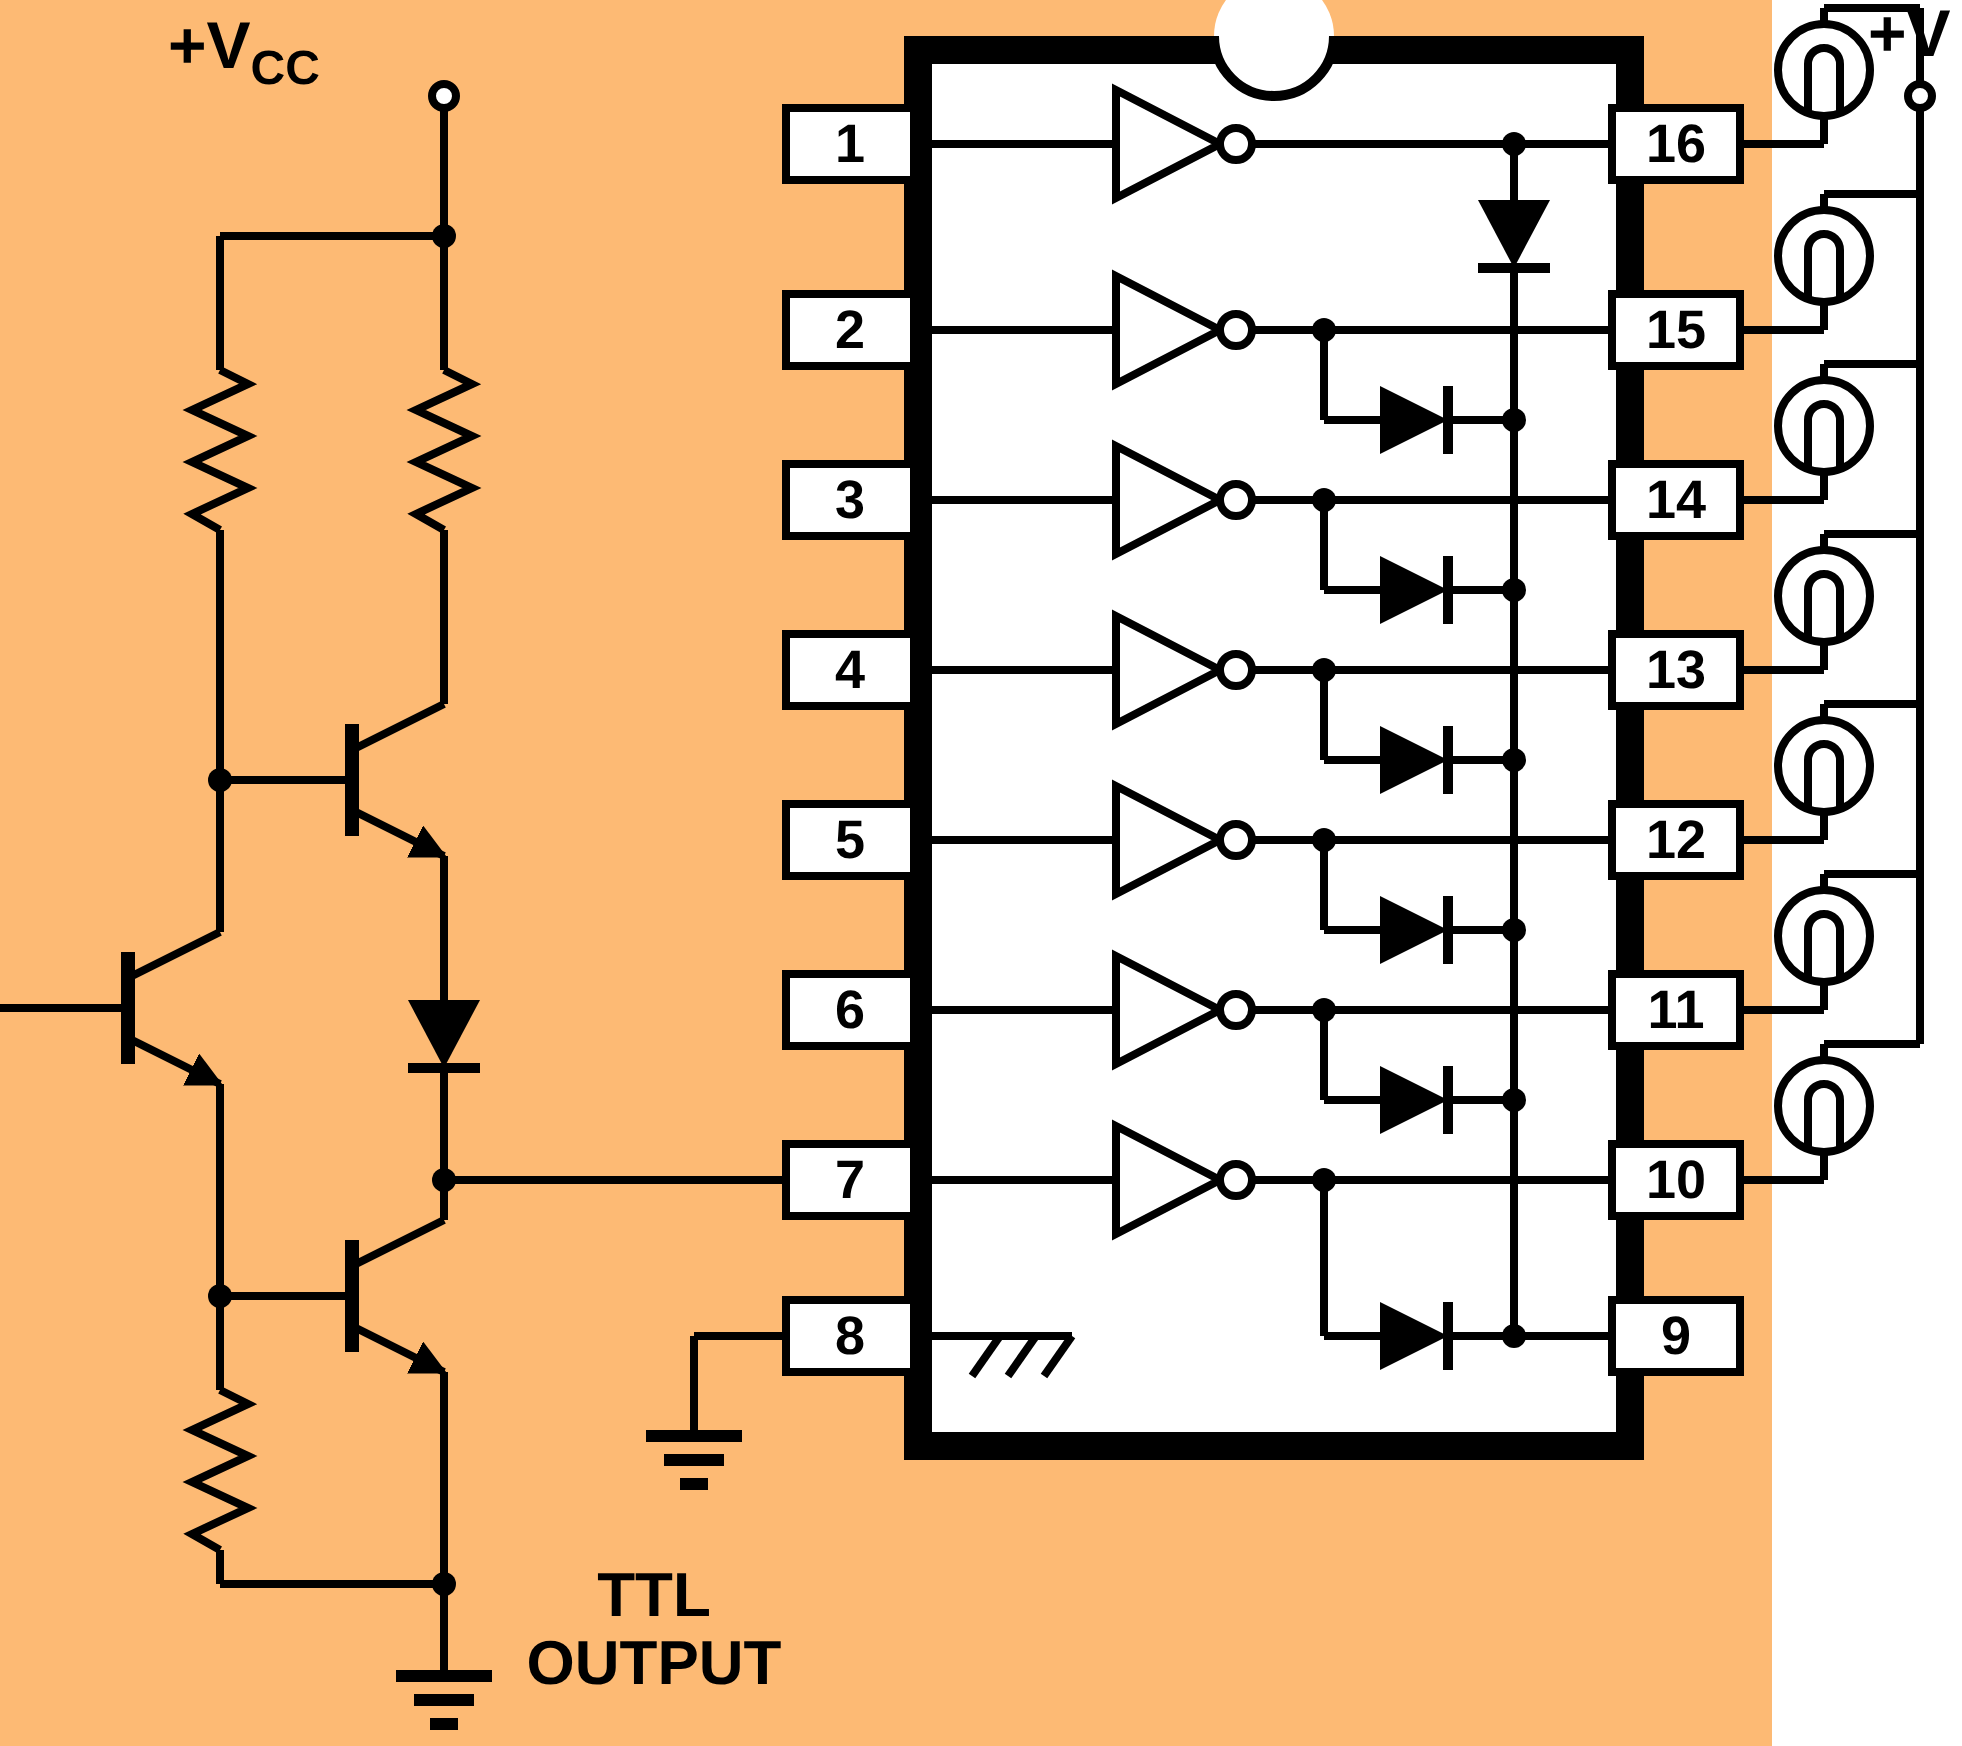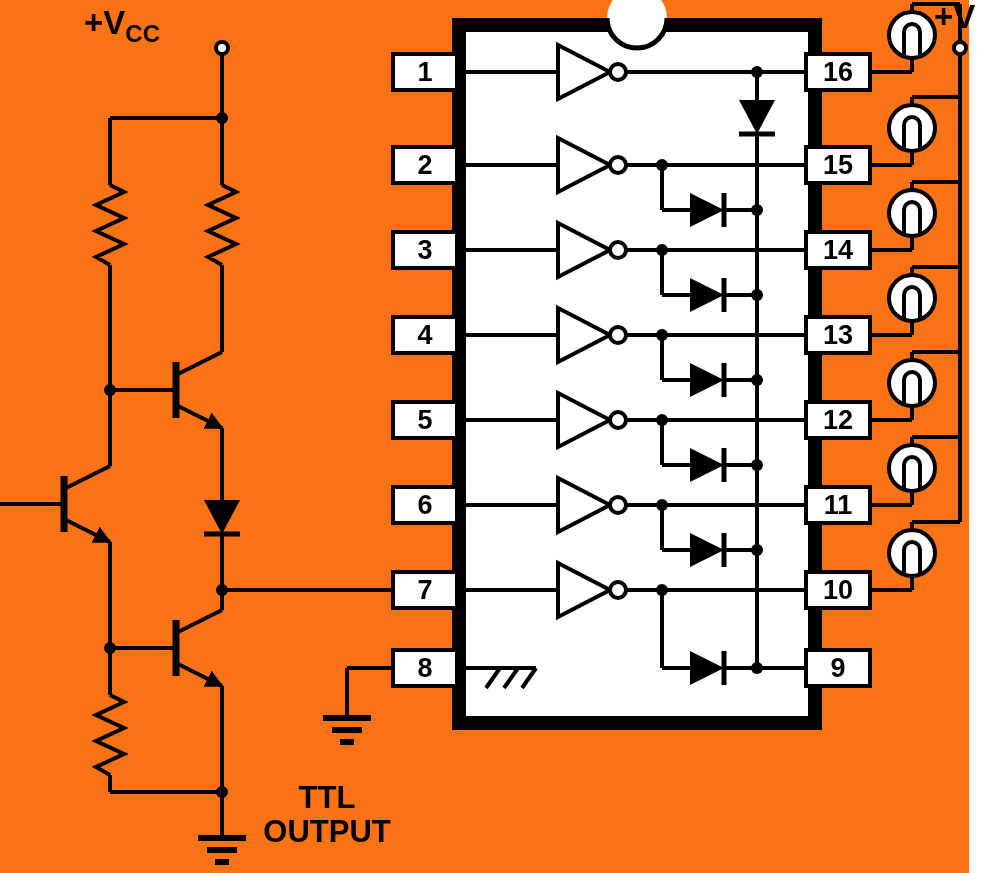--- a/index.html
+++ b/index.html
@@ -1,16 +1,16 @@
 <!DOCTYPE html>
 <html><head>
 <meta charset="utf-8">
 <style>
   html,body{margin:0;padding:0;background:#ffffff;}
-  .stage{width:969px;height:873px;position:relative;background:#f97316;}
+  .stage{width:886px;height:873px;position:relative;background:#fdba74;}
   svg{display:block;}
   svg text{font-family:"Liberation Sans","DejaVu Sans",sans-serif;font-weight:bold;fill:#000;}
   .pin-num{font-size:27px;text-anchor:middle;}
   .supply-label{font-size:33px;}
   .supply-sub{font-size:24px;}
   .out-label{font-size:31px;text-anchor:middle;}
   .wire{stroke:#000;stroke-width:4;fill:none;}
 </style>
 </head>
 <body>

